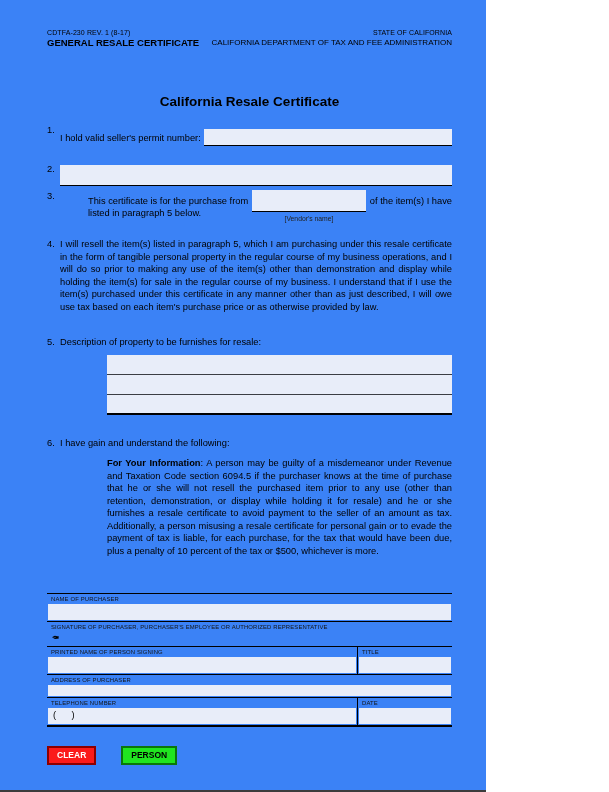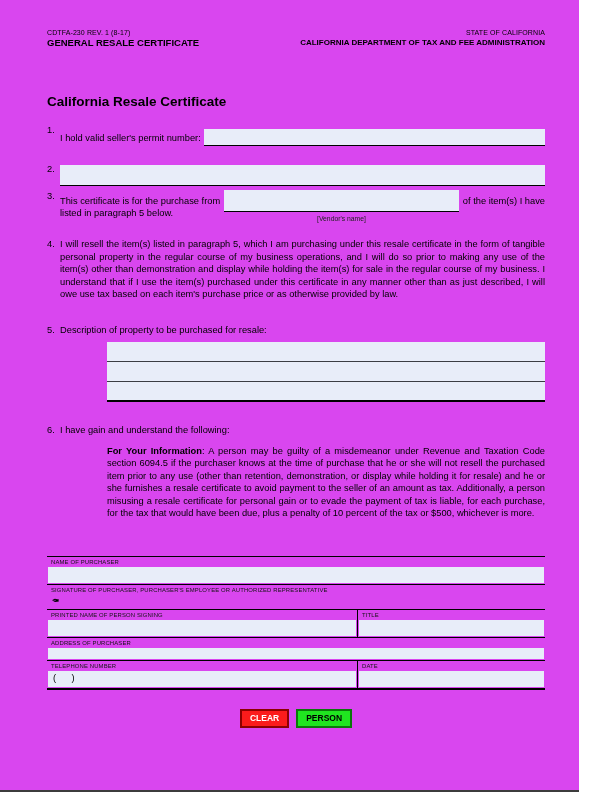--- a/index.html
+++ b/index.html
@@ -1,49 +1,49 @@
 <!DOCTYPE html>
 <html><head>
 <meta charset="utf-8">
 <style>
   * { margin:0; padding:0; box-sizing:border-box; }
   html,body { width:609px; height:792px; }
   body { background:#fff; font-family:"Liberation Sans", sans-serif; color:#000; }
-  .page { position:relative; width:579px; height:792px; background:#d946ef; overflow:hidden; }
+  .page { position:relative; width:486px; height:792px; background:#3b82f6; overflow:hidden; }
   .page-bottom-edge { position:absolute; left:0; bottom:0; width:100%; height:2px; background:#3c3c3c; }
   .content { padding:29px 34px 0 47px; }
 
   
   .hdr { display:flex; justify-content:space-between; align-items:flex-start; }
   .hdr-small { font-size:7px; letter-spacing:.1px; }
   .hdr-form-title { font-size:9.5px; font-weight:bold; margin-top:1px; }
   .hdr-right { text-align:right; }
-  .hdr-dept { font-size:8px; margin-top:2px;font-weight:bold; }
-
-  
-  .doc-title { text-align:left; font-size:13.5px; font-weight:bold; margin-top:46px; }
+  .hdr-dept { font-size:8px; margin-top:2px; }
+
+  
+  .doc-title { text-align:center; font-size:13.5px; font-weight:bold; margin-top:46px; }
   .certify-heading { font-size:9.5px; font-weight:bold; margin-top:19px; }
 
   
   .item { display:flex; font-size:9.3px; line-height:12.5px; }
   .item .num { width:13px; flex:none; }
   .item .ibody { flex:1; }
   .field { background:#e8edf9; border-bottom:1px solid #000; }
 
   .item1 { margin-top:15px; }
   .item1 .ibody { display:flex; align-items:flex-end; }
   .item1 .lbl { white-space:nowrap; padding-bottom:1px;margin-top:8px; }
   .fld-permit { flex:1; height:17px; margin-left:3px; }
 
   .item2 { margin-top:17px; }
   .fld-property { height:21px; margin-top:2px; }
 
   .item3 { margin-top:4px; }
   .i3row { display:flex; }
-  .i3-left { flex:none; padding-top:5px; white-space:nowrap; }
+  .i3-left { flex:none; padding-top:5px; white-space:nowrap;margin-left:28px; }
   .i3-mid { flex:1; margin:0 4px; }
   .fld-vendor { height:22px; }
   .vendor-caption { font-size:6.8px; text-align:center; margin-top:1px; color:#222; }
   .i3-right { flex:none; padding-top:5px; white-space:nowrap; }
 
   .item4 { margin-top:13px; }
   .item4 .ibody { text-align:justify; }
 
   .item5 { margin-top:23px; }
   .desc-rows { margin:6px 0 0 60px; }
@@ -62,21 +62,21 @@
   .cell.left-col { flex:none; width:311px; border-right:1px solid #000; }
   .flabel { font-size:5.9px; letter-spacing:.15px; color:#141414; padding:2px 0 0 4px; white-space:nowrap; overflow:hidden; }
   .finput { background:#e8edf9; margin:2px 1px 1px 1px; }
   .h16 { height:16px; }
   .h11 { height:11px; }
   .sig-area { height:14px; margin:1px 1px 1px 4px; display:flex; align-items:center; }
   .pen-icon { font-size:10px; line-height:10px; display:inline-block; transform:scaleX(-1); }
   .phone-value { font-size:9.3px; padding:2px 0 0 5px; white-space:pre; }
 
   
-  .btn-row { display:flex; justify-content:center; gap:7px; margin-top:19px; }
+  .btn-row { display:flex; gap:25px; margin-top:19px; }
   .btn { font-family:"Liberation Sans", sans-serif; font-size:8.5px; font-weight:bold; padding:2px 8px 3px; border:2px solid; cursor:pointer; }
   .btn-clear { background:#fb1b1b; border-color:#8c0000; color:#fff; }
   .btn-print { background:#20e520; border-color:#0b770b; color:#000; }
 </style>
 </head>
 <body>
 
 <div class="page">
 
   <div class="content">
@@ -127,21 +127,21 @@
       </div>
     </div>
 
     <div class="item item4">
       <div class="num">4.</div>
       <div class="ibody">I will resell the item(s) listed in paragraph 5, which I am purchasing under this resale certificate in the form of tangible personal property in the regular course of my business operations, and I will do so prior to making any use of the item(s) other than demonstration and display while holding the item(s) for sale in the regular course of my business.  I understand that if I use the item(s) purchased under this certificate in any manner other than as just described, I will owe use tax based on each item's purchase price or as otherwise provided by law.</div>
     </div>
 
     <div class="item item5">
       <div class="num">5.</div>
-      <div class="ibody">Description of property to be purchased for resale:</div>
+      <div class="ibody">Description of property to be furnishes for resale:</div>
     </div>
     <div class="desc-rows">
       <div class="desc-row"></div>
       <div class="desc-row"></div>
       <div class="desc-row"></div>
     </div>
 
     <div class="item item6">
       <div class="num">6.</div>
       <div class="ibody">I have gain and understand the following:</div>

